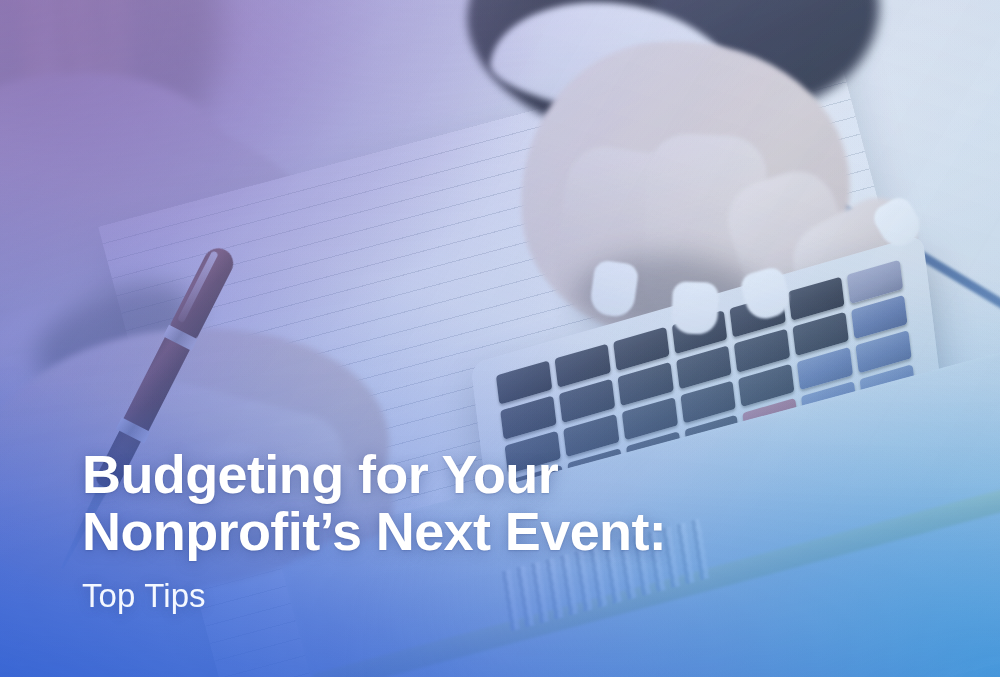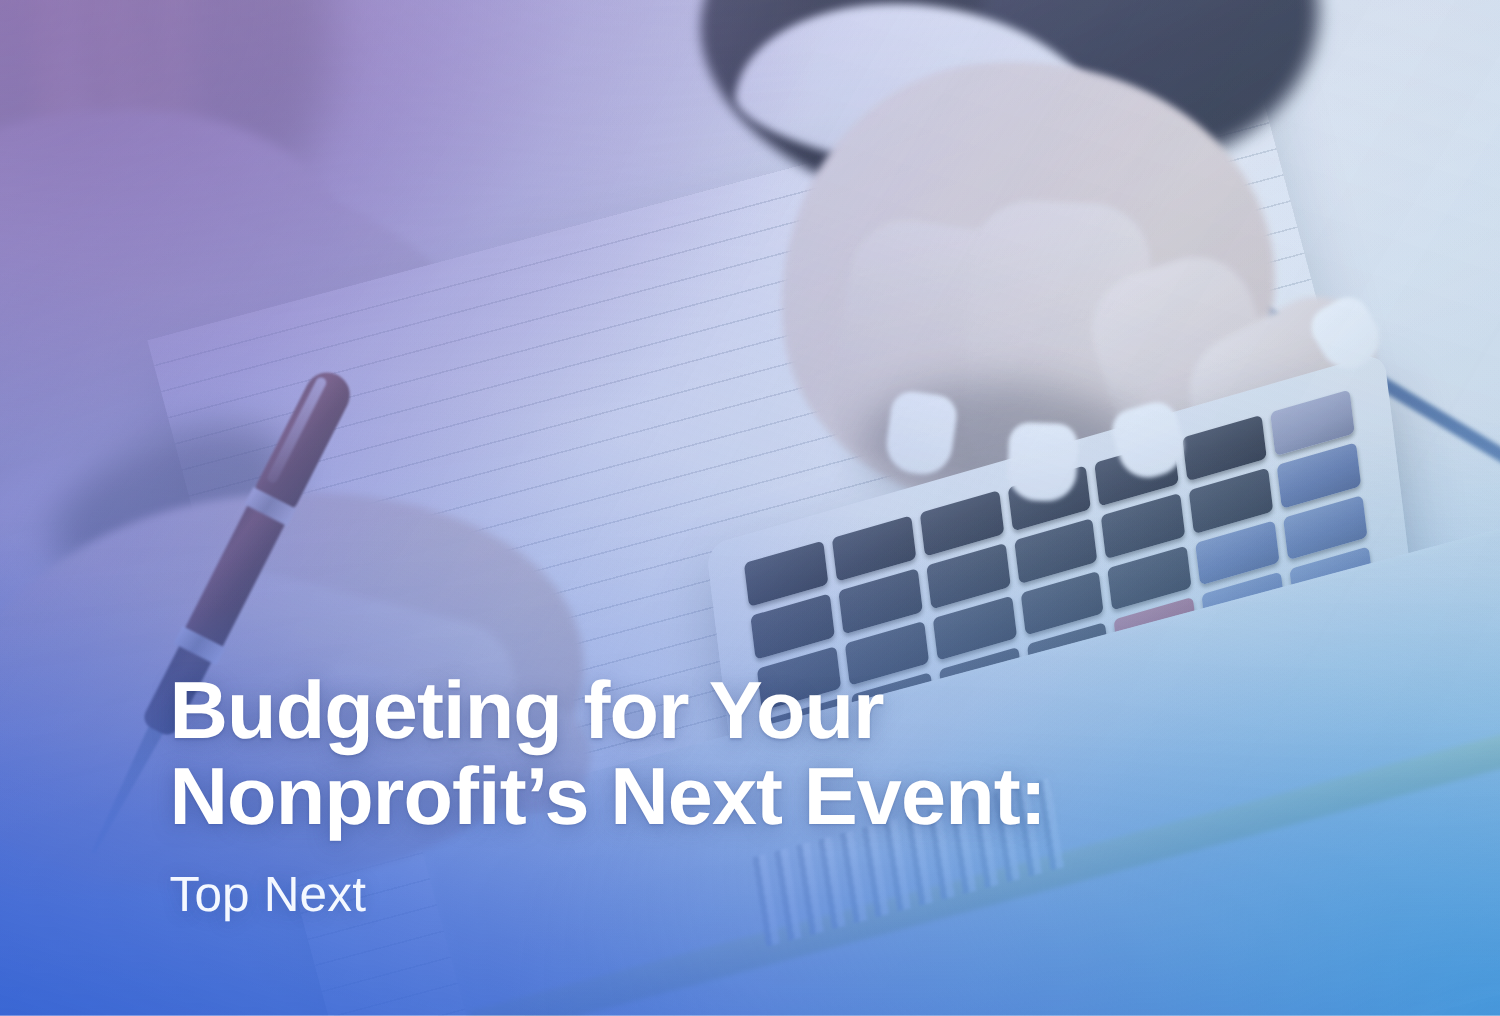--- a/index.html
+++ b/index.html
@@ -361,21 +361,20 @@
       rgba(40,90,195,.06) 28%,
       rgba(255,255,255,0) 50%);
   }
 
   
   .text-block{
     position:absolute;
     left:82px; bottom:62px;
     z-index:10;
     width:760px;
-    margin-left:31px;
   }
   .headline{
     font-size:54px;
     font-weight:700;
     line-height:1.045;
     letter-spacing:-0.6px;
     color:#ffffff;
     text-shadow:0 2px 14px rgba(30,50,110,.34), 0 1px 2px rgba(30,50,110,.22);
     white-space:pre-line;
   }
@@ -496,16 +495,16 @@
   <div class="wash-sat"></div>
   <div class="wash-base"></div>
   <div class="wash-violet"></div>
   <div class="wash-blue"></div>
   <div class="wash-cyan"></div>
   <div class="wash-top"></div>
 
   <div class="text-block">
     <h1 class="headline">Budgeting for Your
 Nonprofit’s Next Event:</h1>
-    <div class="subhead">Top Next</div>
+    <div class="subhead">Top Tips</div>
   </div>
 
 </div>
 
 </body></html>

